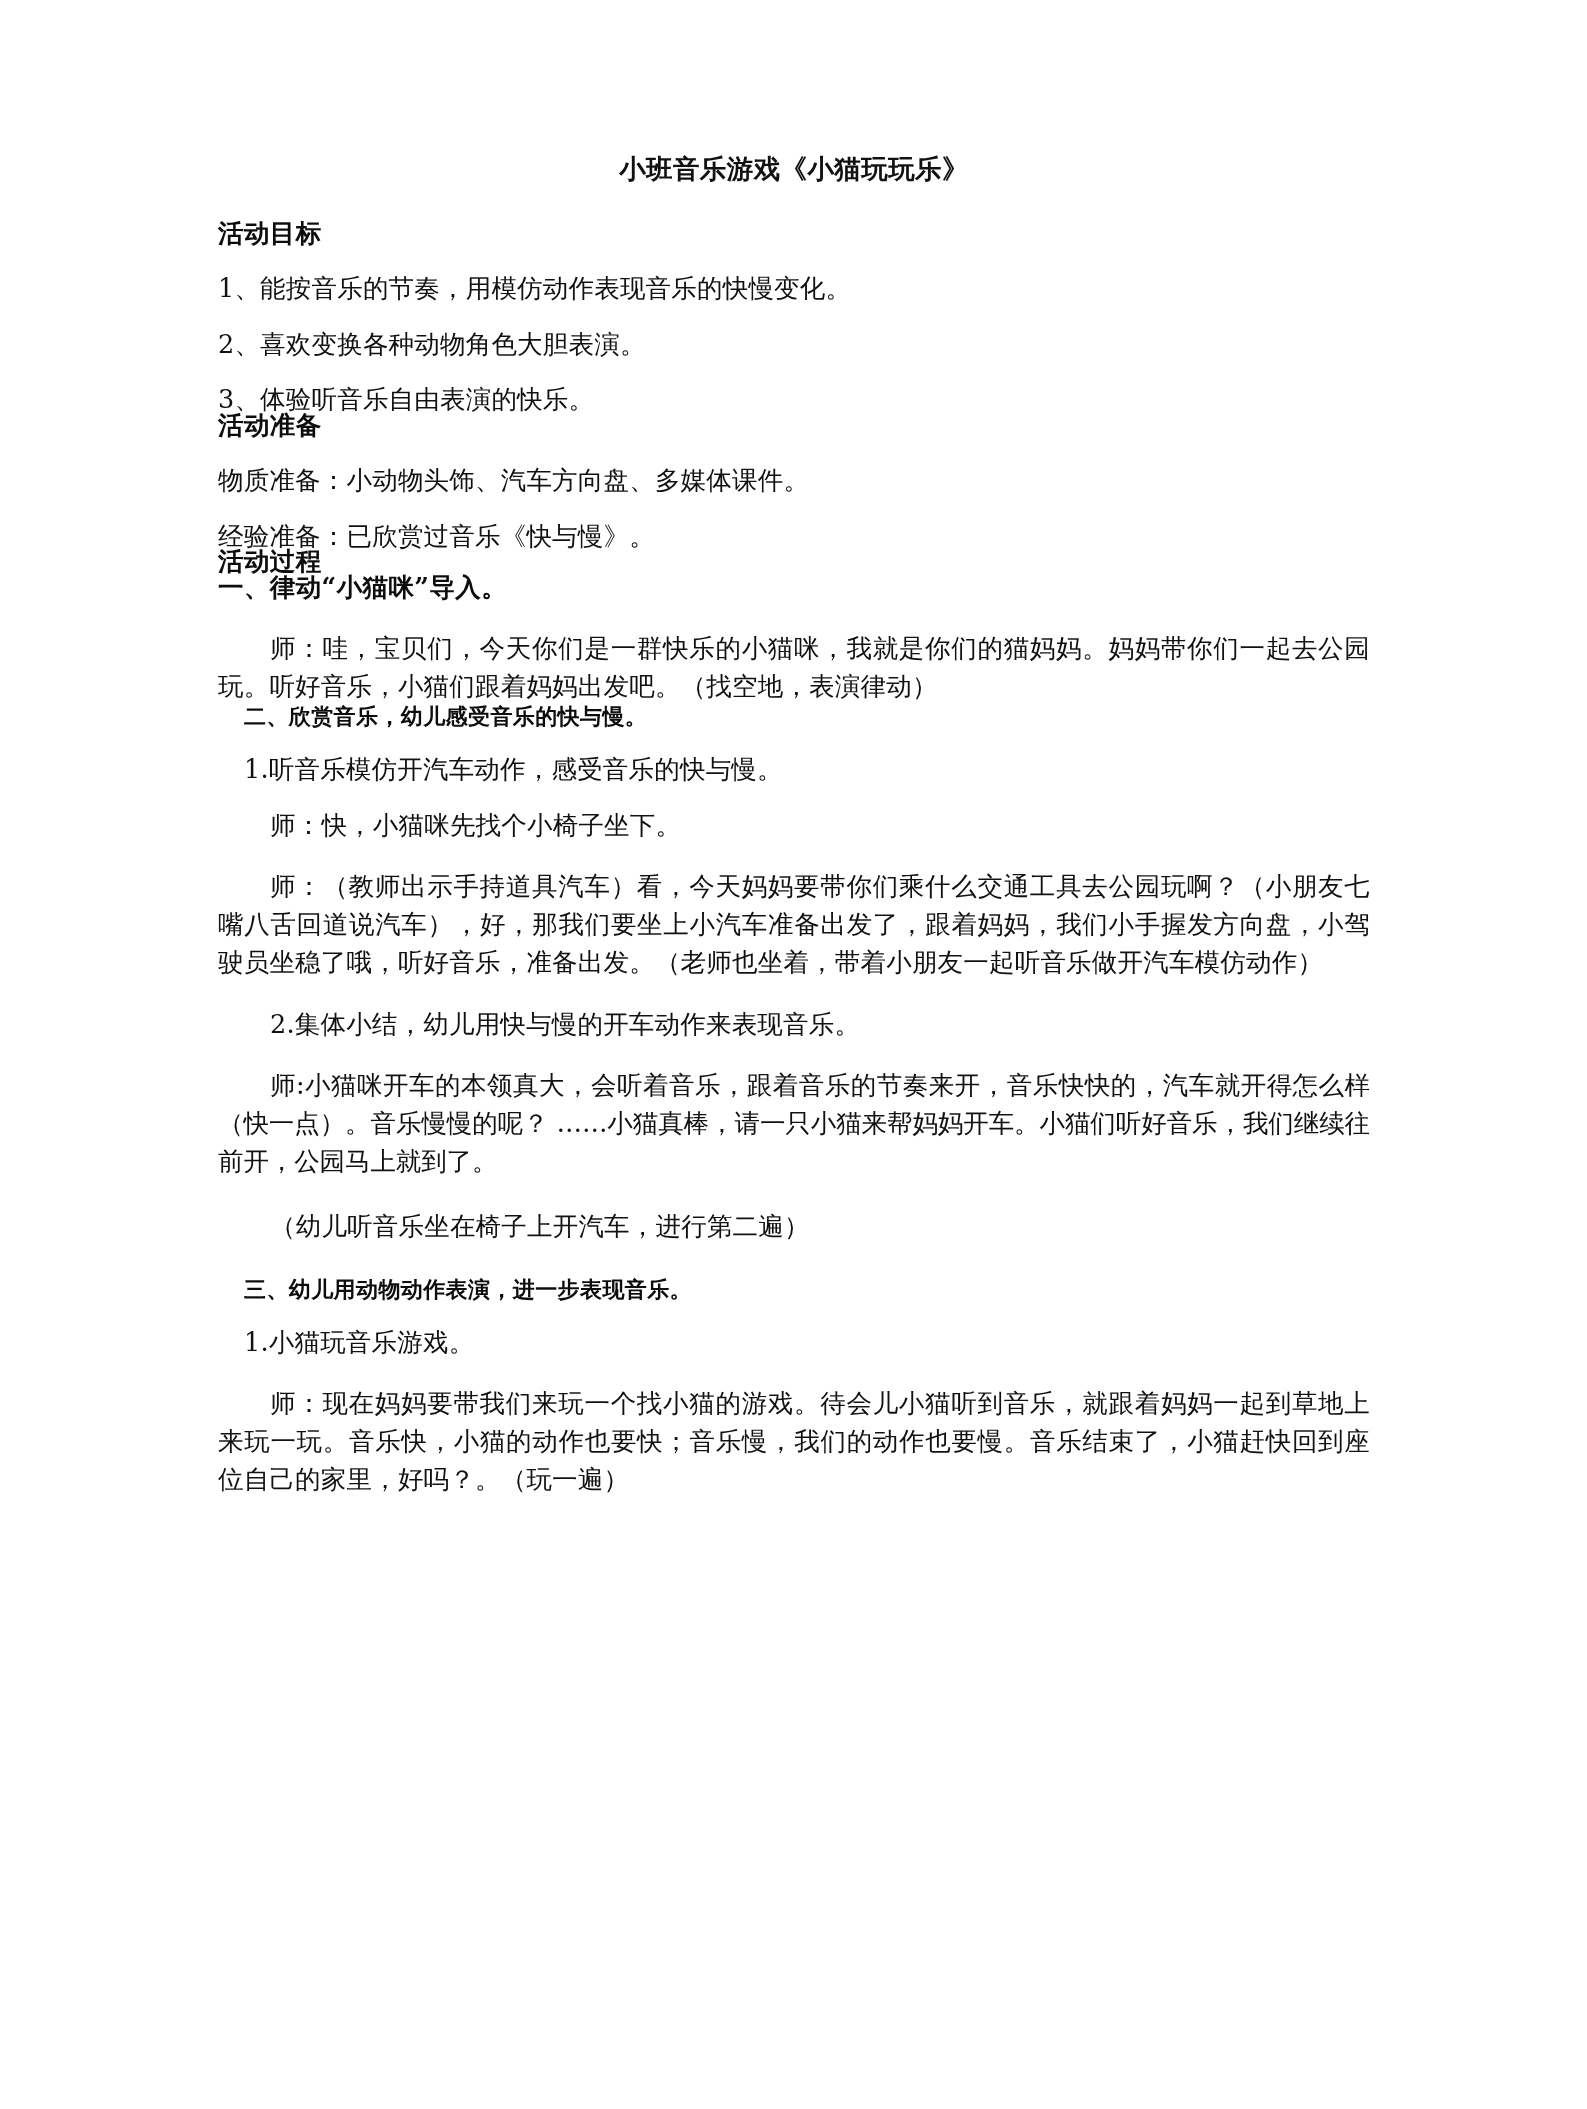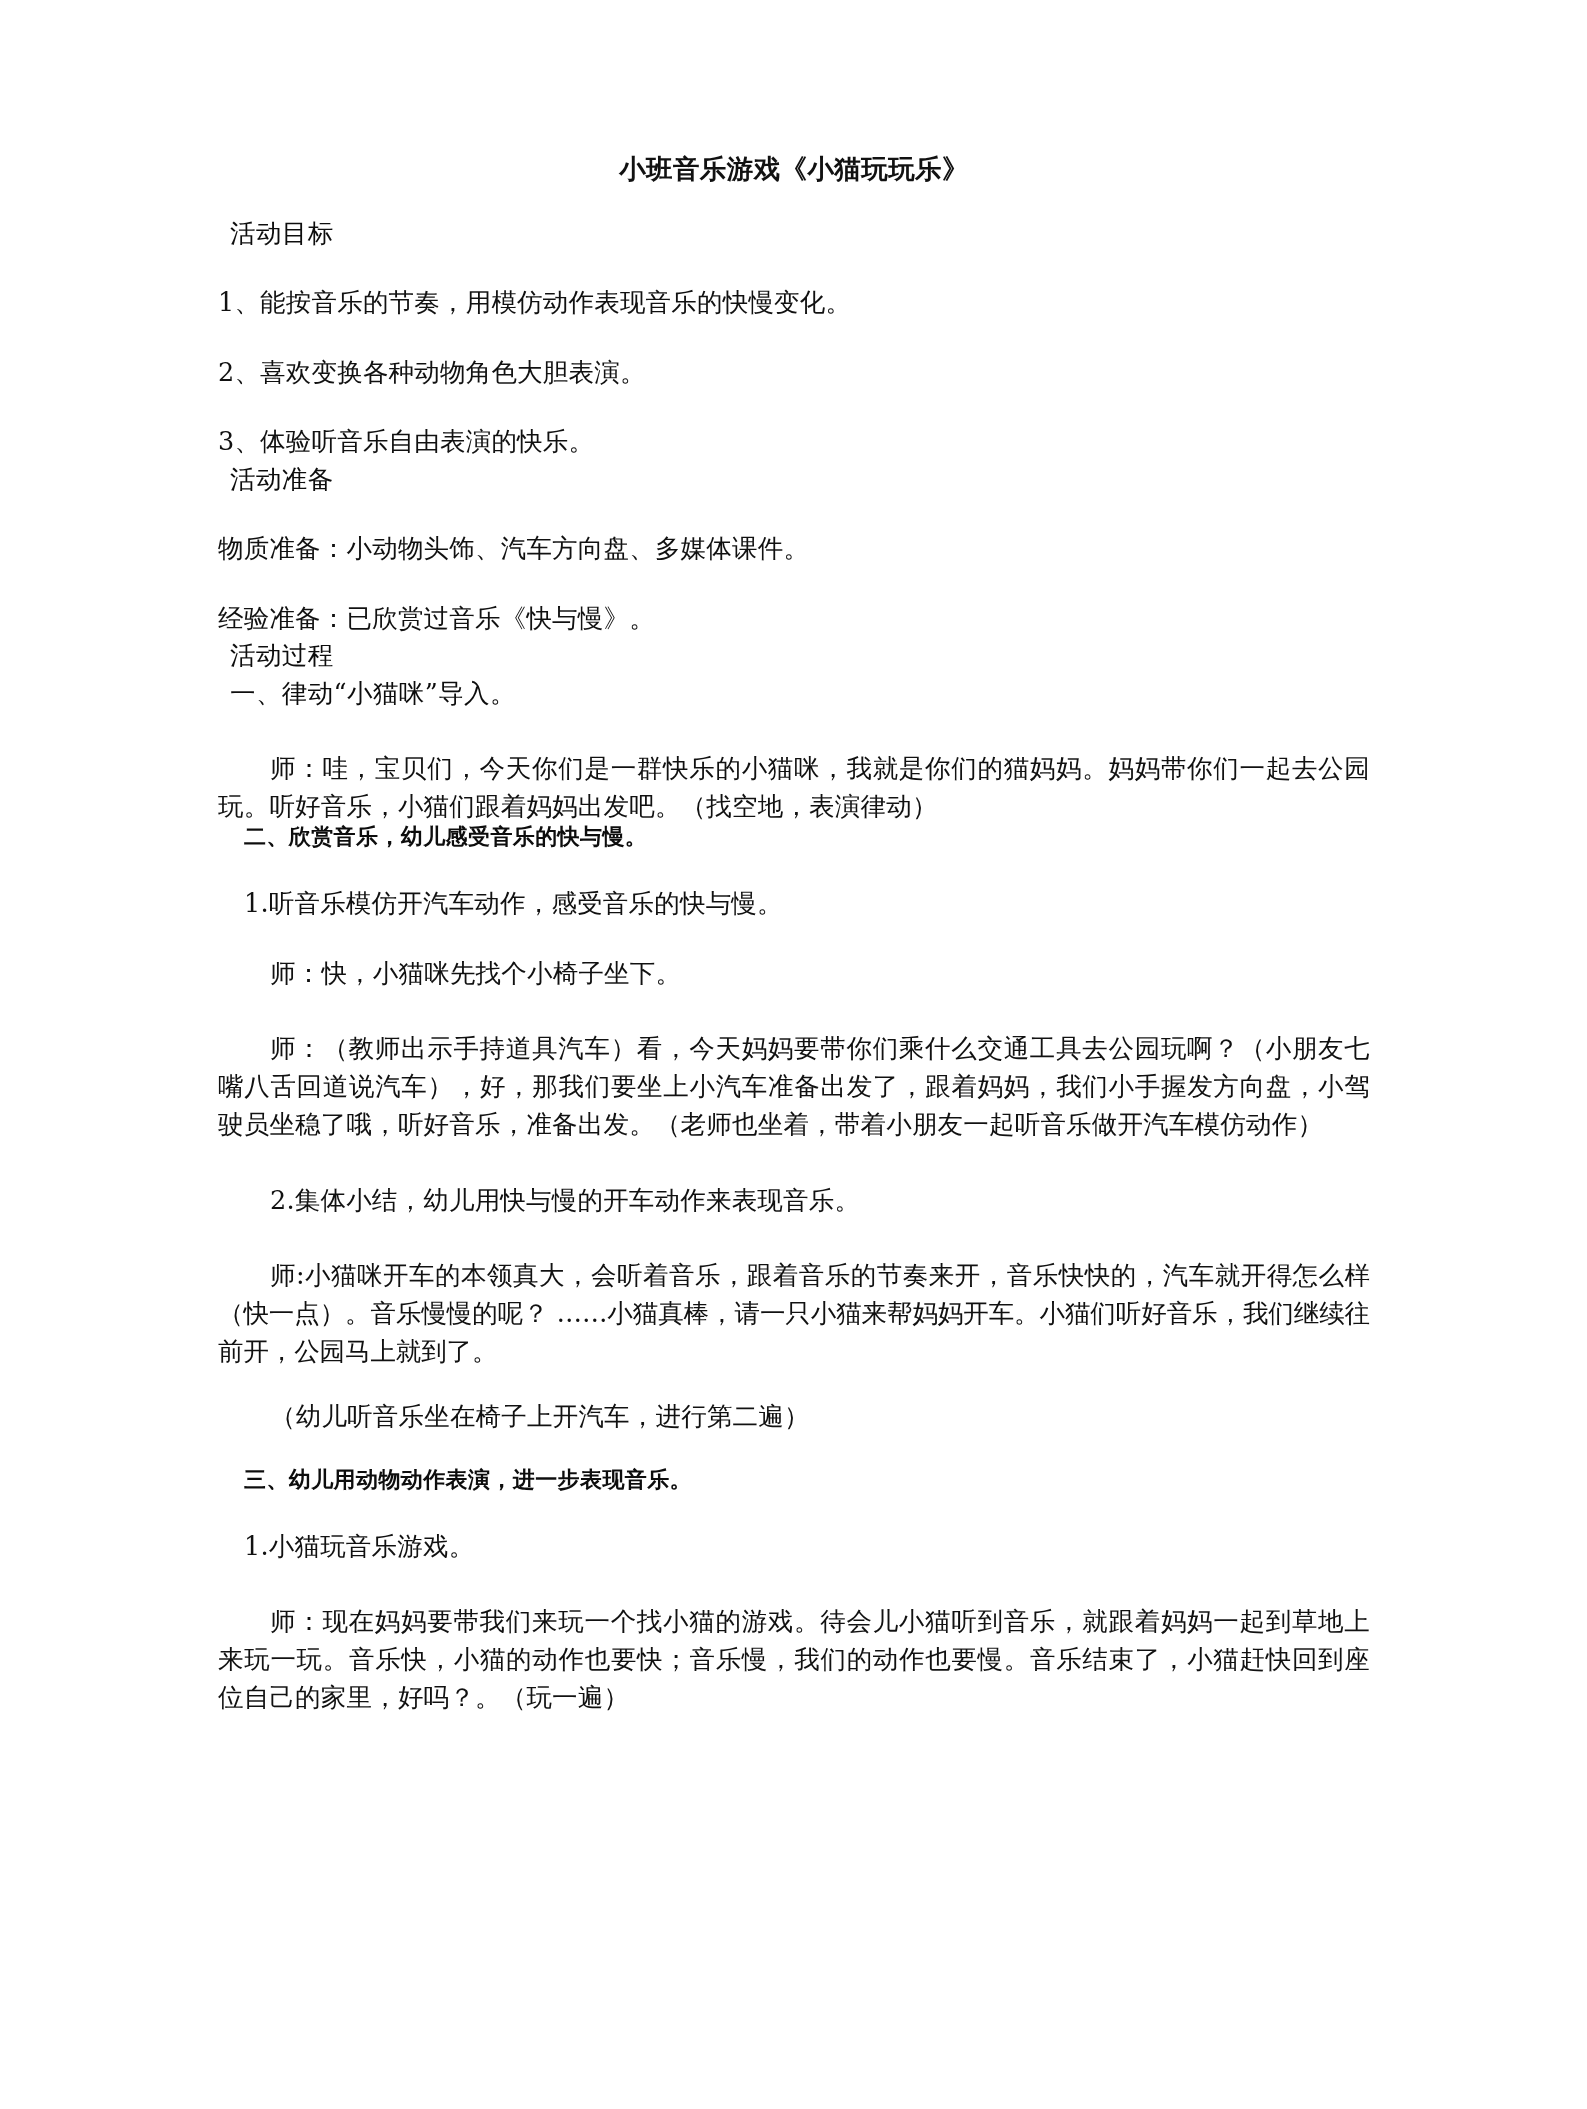--- a/index.html
+++ b/index.html
@@ -50,32 +50,32 @@
     font-size: 25.5px;
     line-height: 1.0;
     letter-spacing: 0.2px;
     text-align: justify;
     text-justify: inter-ideograph;
     color: #111111;
   }
 
   
   .slot {
-    margin-top: 44px;
+    margin-top: 30px;
   }
   .slot-lg {
     margin-top: 34px;
   }
 
   .heading {
-    font-weight: normal;
+    font-weight: bold;
     font-size: 25.5px;
     line-height: 1.0;
     letter-spacing: 0.4px;
-    margin: 12px;
+    margin: 0;
     color: #0d0d0d;
   }
 
   .heading-indent {
     font-weight: bold;
     font-size: 22px;
     line-height: 1.0;
     letter-spacing: 0.4px;
     margin: 0;
     text-indent: 26px;

